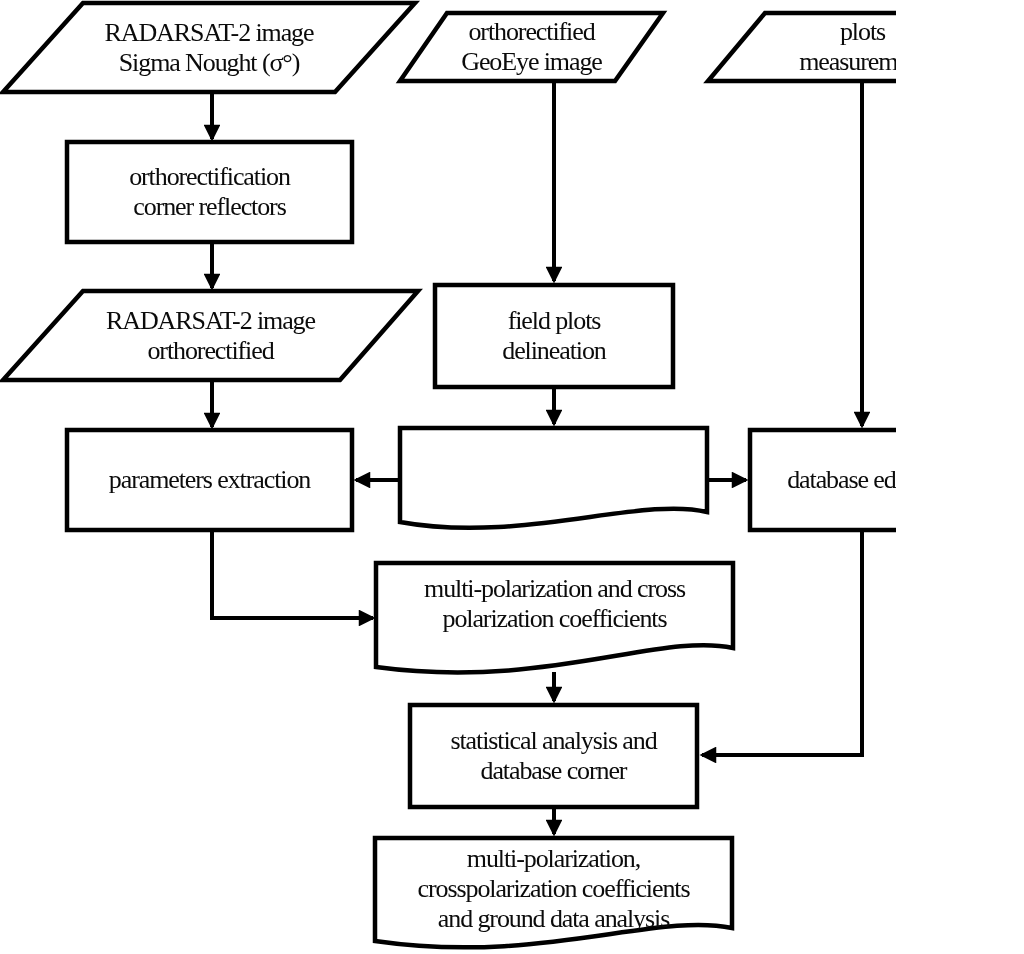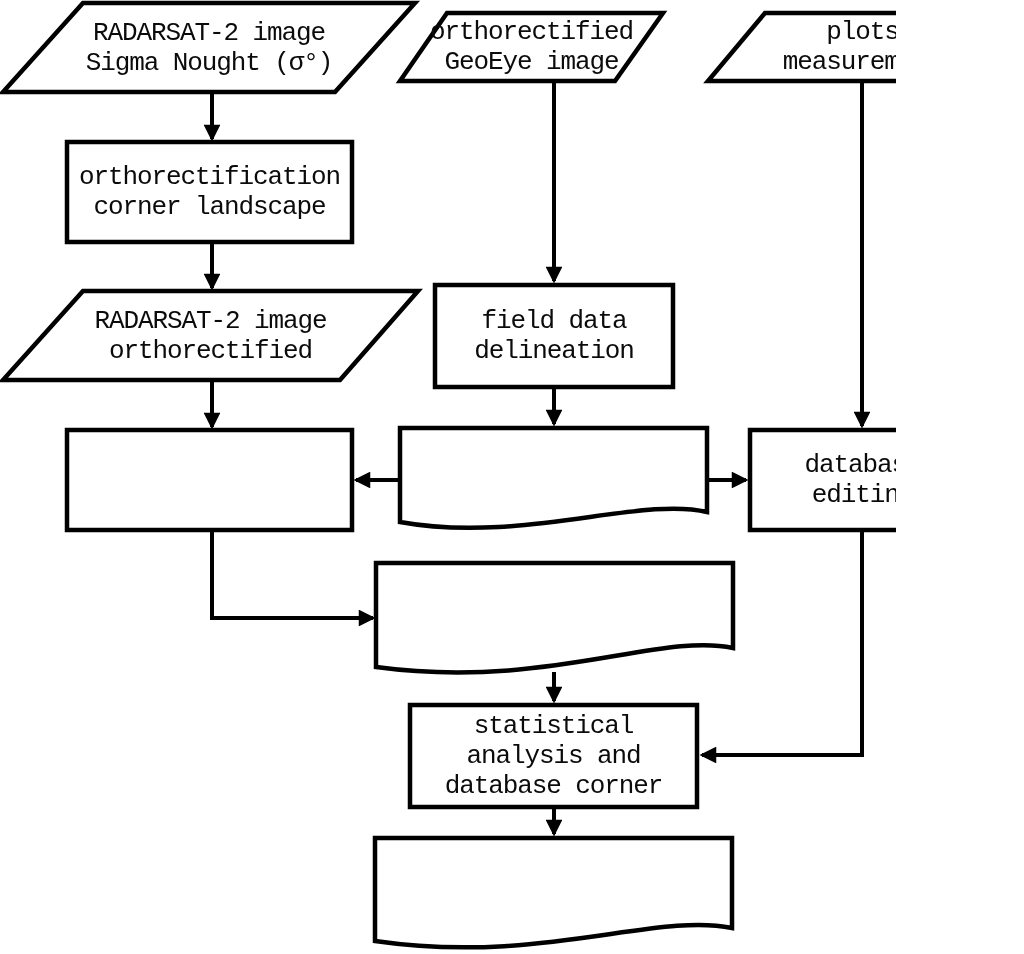--- a/index.html
+++ b/index.html
@@ -1,21 +1,21 @@
 <!DOCTYPE html>
 <html><head>
 <meta charset="utf-8">
 <style>
   html, body { margin: 0; padding: 0; background: #ffffff; }
   .canvas {
     position: relative;
     width: 896px;
     height: 954px;
     background: #ffffff;
-    font-family: Liberation Mono, monospace;
+    font-family: Liberation Serif, serif;
     overflow: hidden;
   }
   .canvas svg { position: absolute; left: 0; top: 0; }
   .lbl {
     position: absolute;
     display: flex;
     align-items: center;
     justify-content: center;
     text-align: center;
     white-space: pre-line;
@@ -67,22 +67,28 @@
     <path d="M554,807 V834" fill="none" stroke="#000000" stroke-width="4" marker-end="url(#ah)"></path>
   </svg>
 
   <div class="lbl" style="left:3px;   top:3px;   width:412px; height:89px;">RADARSAT-2 image
 Sigma Nought (σ°)</div>
   <div class="lbl" style="left:400px; top:13px;  width:263px; height:68px;">orthorectified
 GeoEye image</div>
   <div class="lbl" style="left:708px; top:13px;  width:309px; height:68px;">plots
 measurement</div>
   <div class="lbl" style="left:67px;  top:142px; width:285px; height:100px;">orthorectification
-corner landscape</div>
+corner reflectors</div>
   <div class="lbl" style="left:3px;   top:291px; width:415px; height:89px;">RADARSAT-2 image
 orthorectified</div>
-  <div class="lbl" style="left:435px; top:285px; width:238px; height:102px;">field data
+  <div class="lbl" style="left:435px; top:285px; width:238px; height:102px;">field plots
 delineation</div>
+  <div class="lbl" style="left:67px;  top:430px; width:285px; height:100px;">parameters extraction</div>
   <div class="lbl" style="left:750px; top:430px; width:225px; height:100px;">database editing</div>
+  <div class="lbl" style="left:376px; top:563px; width:357px; height:82px;">multi-polarization and cross
+polarization coefficients</div>
   <div class="lbl" style="left:410px; top:705px; width:287px; height:102px;">statistical analysis and
 database corner</div>
+  <div class="lbl" style="left:375px; top:838px; width:357px; height:102px;">multi-polarization,
+crosspolarization coefficients
+and ground data analysis</div>
 
 </div>
 
 </body></html>

